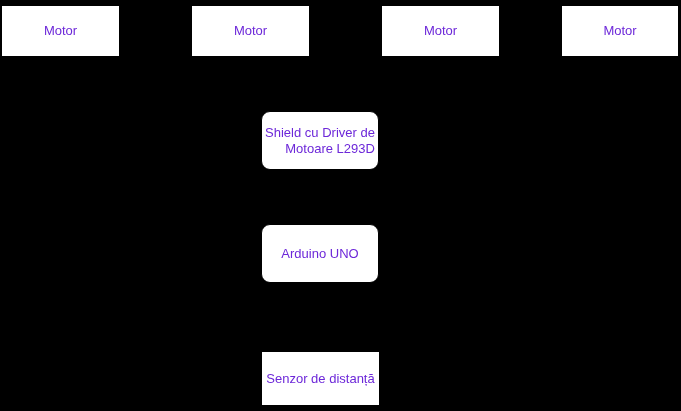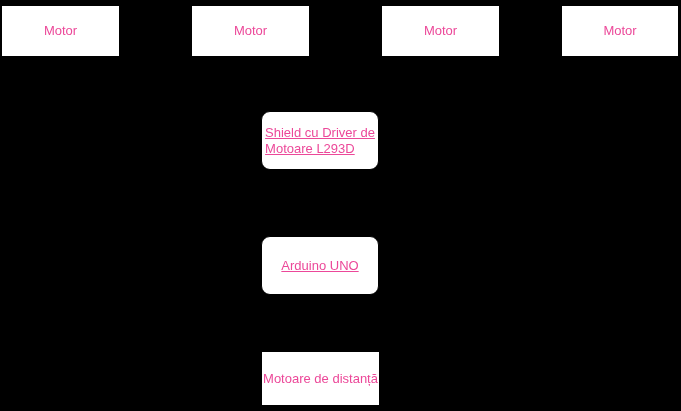--- a/index.html
+++ b/index.html
@@ -13,49 +13,48 @@
     height: 411px;
     background: #000000;
     overflow: hidden;
     font-family: "Liberation Sans", sans-serif;
   }
   .node {
     position: absolute;
     box-sizing: border-box;
     background: #ffffff;
     border: 1px solid #000000;
-    color: #ec4899;
+    color: #6d28d9;
     display: flex;
     align-items: center;
     justify-content: center;
-    text-align: left;
+    text-align: right;
     font-size: 13px;
     line-height: 16px;
     white-space: pre-line;
   }
   .rounded {
     border-radius: 9px;
-    text-decoration: underline;
   }
 </style>
 </head>
 <body>
 
 <div id="canvas">
 
   <div class="node" style="left:1px; top:5px; width:119px; height:52px;">Motor</div>
 
   <div class="node" style="left:191px; top:5px; width:119px; height:52px;">Motor</div>
 
   <div class="node" style="left:381px; top:5px; width:119px; height:52px;">Motor</div>
 
   <div class="node" style="left:561px; top:5px; width:118px; height:52px;">Motor</div>
 
   <div class="node rounded" style="left:261px; top:111px; width:118px; height:59px;">Shield cu Driver de
 Motoare L293D</div>
 
 
-  <div class="node rounded" style="left:261px; top:236px; width:118px; height:59px;">Arduino UNO</div>
+  <div class="node rounded" style="left:261px; top:224px; width:118px; height:59px;">Arduino UNO</div>
 
 
-  <div class="node" style="left:261px; top:351px; width:119px; height:55px;">Motoare de distanță</div>
+  <div class="node" style="left:261px; top:351px; width:119px; height:55px;">Senzor de distanță</div>
 
 </div>
 
 </body></html>

